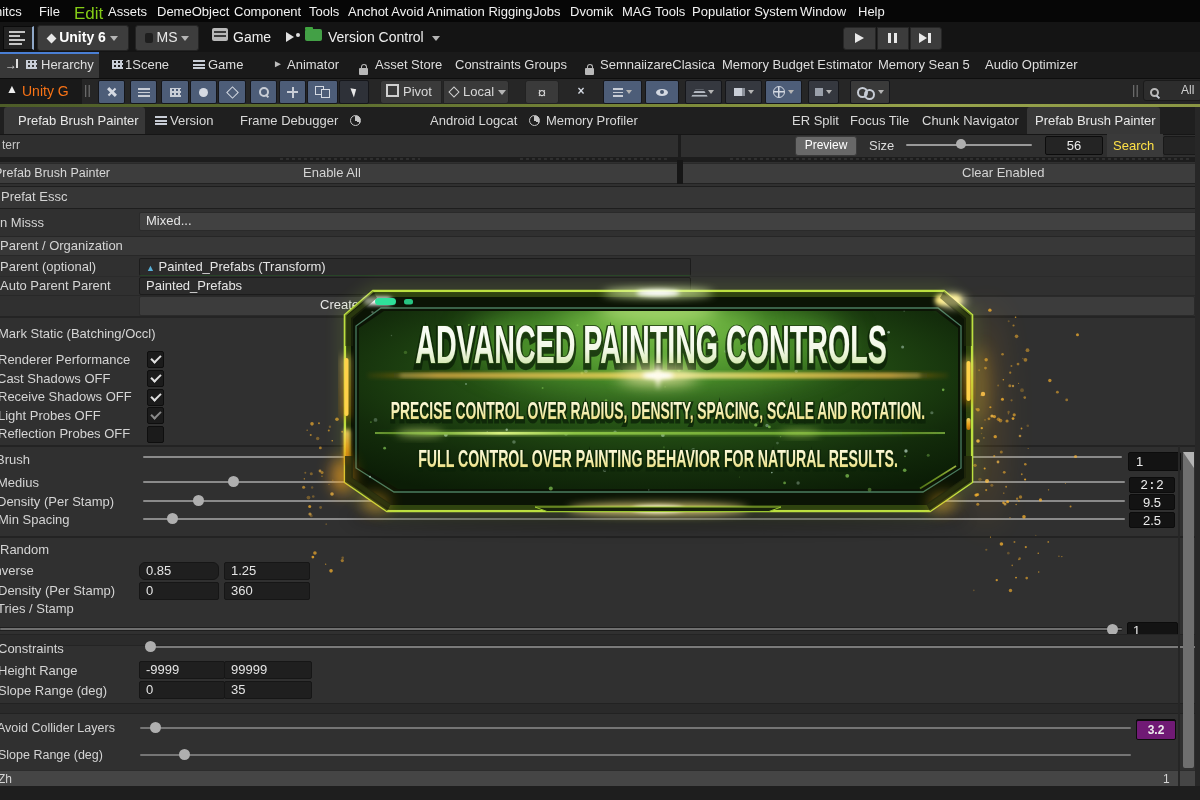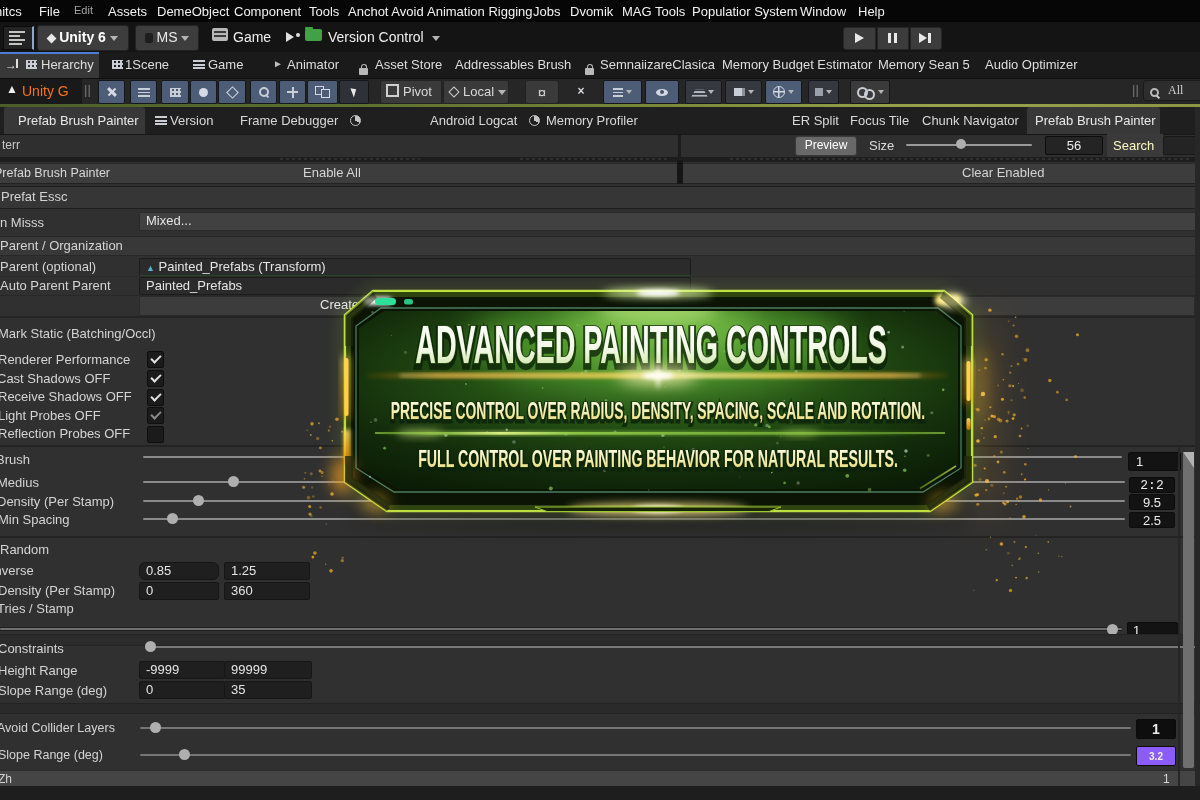--- a/index.html
+++ b/index.html
@@ -26,21 +26,21 @@
 .g-plus{display:inline-block;width:11px;height:11px;background:linear-gradient(#c8cdd6,#c8cdd6) 50% 0/2px 100% no-repeat,linear-gradient(#c8cdd6,#c8cdd6) 0 50%/100% 2px no-repeat;}
 .g-diam{display:inline-block;width:8px;height:8px;background:#c8cdd6;transform:rotate(45deg);}
 .g-cursor{display:inline-block;width:0;height:0;border-left:5px solid #e8e8e8;border-top:3px solid transparent;border-bottom:7px solid transparent;transform:rotate(-20deg);}
 </style></head>
 <body>
 
 <div class="ab" style="left:0;top:0;width:1200px;height:22px;background:#060606;"></div>
 <div id="menuitems">
     <div class="lbl" style="left:-5px;top:4px;color:#f2f2f2;font-size:13px;">nitcs</div>
     <div class="lbl" style="left:39px;top:4px;color:#f2f2f2;font-size:13px;">File</div>
-    <div class="lbl" style="left:74px;top:4px;color:#a3a3a3;font-size:11px;">Edit</div>
+    <div class="lbl" style="left:74px;top:4px;color:#84cc16;font-size:17px;">Edit</div>
     <div class="lbl" style="left:108px;top:4px;color:#f2f2f2;font-size:13px;">Assets</div>
     <div class="lbl" style="left:157px;top:4px;color:#f2f2f2;font-size:13px;">DemeObject</div>
     <div class="lbl" style="left:234px;top:4px;color:#f2f2f2;font-size:13px;">Component</div>
     <div class="lbl" style="left:309px;top:4px;color:#f2f2f2;font-size:13px;">Tools</div>
     <div class="lbl" style="left:348px;top:4px;color:#f2f2f2;font-size:13px;">Anchot Avoid</div>
     <div class="lbl" style="left:427px;top:4px;color:#f2f2f2;font-size:13px;">Animation Rigging</div>
     <div class="lbl" style="left:533px;top:4px;color:#f2f2f2;font-size:13px;">Jobs</div>
     <div class="lbl" style="left:570px;top:4px;color:#f2f2f2;font-size:13px;">Dvomik</div>
     <div class="lbl" style="left:622px;top:4px;color:#f2f2f2;font-size:13px;">MAG Tools</div>
     <div class="lbl" style="left:692px;top:4px;color:#f2f2f2;font-size:13px;">Populatior System</div>
@@ -87,21 +87,21 @@
     <div class="ab g-grid" style="left:26px;top:60px;"></div>
     <div class="tab ab" style="left:41px;top:57px;">Herarchy</div>
     <div class="ab g-grid" style="left:112px;top:60px;"></div>
     <div class="tab ab" style="left:125px;top:57px;">1Scene</div>
     <div class="ab g-rows" style="left:193px;top:60px;"></div>
     <div class="tab ab" style="left:208px;top:57px;">Game</div>
     <div class="lbl" style="left:273px;top:58px;color:#bdbdbd;font-size:10px;">►</div>
     <div class="tab ab" style="left:287px;top:57px;">Animator</div>
     <div class="ab" style="left:359px;top:60px;"><span class="g-lock"></span></div>
     <div class="tab ab" style="left:375px;top:57px;">Asset Store</div>
-    <div class="tab ab" style="left:455px;top:57px;">Addressables Brush</div>
+    <div class="tab ab" style="left:455px;top:57px;">Constraints Groups</div>
     <div class="ab" style="left:585px;top:60px;"><span class="g-lock"></span></div>
     <div class="tab ab" style="left:600px;top:57px;">SemnaiizareClasica</div>
     <div class="tab ab" style="left:722px;top:57px;">Memory Budget Estimator</div>
     <div class="tab ab" style="left:878px;top:57px;">Memory Sean 5</div>
     <div class="tab ab" style="left:985px;top:57px;text-align:right;">Audio Optimizer</div>
   </div>
 
 <div class="ab" style="left:0;top:78px;width:1200px;height:26px;background:#262626;border-top:1px solid #0e0e0e;"></div>
 <div class="ab" style="left:0;top:79px;width:82px;height:25px;background:#191919;"></div>
 <div class="lbl" style="left:6px;top:82px;color:#efefef;font-size:12px;">▲</div>
@@ -166,21 +166,21 @@
       <span style="display:inline-block;width:8px;height:8px;background:#9aa0aa;"></span>
       <span class="caret" style="border-top-width:4px;border-left-width:3px;border-right-width:3px;margin-left:3px;"></span>
     </div>
     <div class="ab ick" style="left:850px;top:80px;width:38px;height:22px;background:#3a3a3a;border:1px solid #15161a;border-radius:2px;">
       <span style="display:inline-block;width:7px;height:7px;border:2px solid #c8cdd6;border-radius:50%;"></span>
       <span style="display:inline-block;width:7px;height:7px;border:2px solid #c8cdd6;border-radius:50%;margin-left:-4px;margin-top:4px;"></span>
       <span class="caret" style="border-top-width:4px;border-left-width:3px;border-right-width:3px;margin-left:3px;"></span>
     </div>
   </div>
 <div class="lbl" style="left:1132px;top:82px;color:#777;">||</div>
-<div class="ab" style="left:1143px;top:80px;width:57px;height:19px;background:#2d2d2d;border:1px solid #1a1a1a;border-radius:3px;color:#cfcfcf;font-size:12px;line-height:18px;"><span class="g-mag" style="margin:4px 0 0 6px;width:5px;height:5px;border-color:#b8b8b8;"></span><span style="margin-left:9px;vertical-align:3px;font-family:Liberation Serif, serif;">All</span></div>
+<div class="ab" style="left:1143px;top:80px;width:57px;height:19px;background:#2d2d2d;border:1px solid #1a1a1a;border-radius:3px;color:#cfcfcf;font-size:12px;line-height:18px;"><span class="g-mag" style="margin:4px 0 0 6px;width:5px;height:5px;border-color:#b8b8b8;"></span><span style="margin-left:22px;vertical-align:3px;">All</span></div>
 
 <div class="ab" style="left:0;top:104px;width:1200px;height:3px;background:linear-gradient(90deg,#4d5c28,#5f7030 30%,#7a8838 55%,#98a44c 78%,#8a9644 100%);"></div>
 
 <div class="ab" style="left:0;top:107px;width:1200px;height:27px;background:#1f1f1f;"></div>
 <div class="ab" style="left:4px;top:107px;width:141px;height:27px;background:#383838;border-radius:3px 3px 0 0;"></div>
 <div class="ab" style="left:1027px;top:107px;width:133px;height:27px;background:#383838;border-radius:3px 3px 0 0;"></div>
 <div id="tabrow2">
     <div class="tab ab" style="left:18px;top:113px;color:#e8e8e8;">Prefab Brush Painter</div>
     <div class="ab g-rows" style="left:155px;top:116px;"></div>
     <div class="tab ab" style="left:170px;top:113px;color:#d8d8d8;">Version</div>
@@ -198,21 +198,21 @@
   </div>
 
 <div class="ab" style="left:0;top:134px;width:1200px;height:23px;background:#2f2f2f;border-top:1px solid #161616;"></div>
 <div class="lbl" style="left:2px;top:138px;font-size:12px;color:#c8c8c8;">terr</div>
 <div class="ab" style="left:795px;top:136px;width:60px;height:18px;background:#686868;border:1px solid #3a3a3a;border-radius:3px;color:#fff;font-size:12px;line-height:17px;text-align:center;">Preview</div>
 <div class="lbl" style="left:869px;top:138px;font-size:13px;color:#dcdcdc;">Size</div>
 <div class="sline" style="left:906px;top:144px;width:126px;background:#9a9a9a;"></div>
 <div class="knob" style="left:956px;top:139px;width:10px;height:10px;"></div>
 <div class="vbox" style="left:1045px;top:136px;width:56px;height:17px;background:#242424;">56</div>
 <div class="ab" style="left:1107px;top:134px;width:56px;height:23px;background:#3a3a3a;"></div>
-<div class="lbl" style="left:1113px;top:138px;font-size:13px;color:#fef9c3;">Search</div>
+<div class="lbl" style="left:1113px;top:138px;font-size:13px;color:#fde047;">Search</div>
 <div class="ab" style="left:1163px;top:136px;width:40px;height:17px;background:#242424;border:1px solid #191919;border-radius:2px;"></div>
 
 <div class="ab" style="left:0;top:157px;width:1200px;height:5px;background:#1d1d1d;"></div>
 <div class="ab" style="left:280px;top:158px;width:140px;height:2px;background:repeating-linear-gradient(90deg,#5a5a5a 0 3px,transparent 3px 6px);opacity:.3;"></div>
 <div class="ab" style="left:520px;top:158px;width:150px;height:2px;background:repeating-linear-gradient(90deg,#5a5a5a 0 3px,transparent 3px 6px);opacity:.3;"></div>
 <div class="ab" style="left:730px;top:158px;width:460px;height:2px;background:repeating-linear-gradient(90deg,#5a5a5a 0 3px,transparent 3px 6px);opacity:.3;"></div>
 
 <div class="ab" style="left:0;top:162px;width:1200px;height:638px;background:#303030;"></div>
 
 <div class="ab" style="left:0;top:163px;width:677px;height:19px;background:#3d3d3d;border-top:1px solid #2a2a2a;border-bottom:1px solid #222;"></div>
@@ -316,21 +316,21 @@
 <div class="ab" style="left:0;top:703px;width:1200px;height:9px;background:#2a2a2a;border-top:1px solid #222;border-bottom:1px solid #222;"></div>
 
 <div class="lbl" style="left:-3px;top:721px;font-size:12.5px;">Avoid Collider Layers</div>
 <div class="sline" style="left:140px;top:727px;width:991px;background:#757575;"></div>
 <div class="knob" style="left:150px;top:722px;"></div>
 <div class="vbox" style="left:1136px;top:719px;width:38px;height:18px;background:#0e0e0e;font-weight:bold;font-size:14px;">1</div>
 
 <div class="lbl" style="left:-2px;top:748px;font-size:12.5px;">Slope Range (deg)</div>
 <div class="sline" style="left:140px;top:754px;width:991px;background:#757575;"></div>
 <div class="knob" style="left:179px;top:749px;"></div>
-<div class="vbox" style="left:1136px;top:746px;width:38px;height:18px;background:#8b5cf6;font-weight:bold;font-size:10px;">3.2</div>
+<div class="vbox" style="left:1136px;top:720px;width:38px;height:18px;background:#701a75;font-weight:bold;font-size:12px;">3.2</div>
 
 <div class="ab" style="left:0;top:770px;width:1200px;height:16px;background:#454545;border-top:1px solid #2c2c2c;"></div>
 <div class="lbl" style="left:-2px;top:772px;font-size:12px;">Zh</div>
 <div class="lbl" style="left:1163px;top:772px;font-size:12px;">1</div>
 <div class="ab" style="left:0;top:786px;width:1200px;height:14px;background:#1e1e1e;"></div>
 
 <div class="ab" style="left:1195px;top:107px;width:5px;height:679px;background:#272727;"></div>
 
 <div class="ab" style="left:1178px;top:446px;width:2px;height:340px;background:#262626;"></div>
 <div class="ab" style="left:1183px;top:452px;width:11px;height:316px;background:#6f6f6f;border-radius:2px;"></div>

